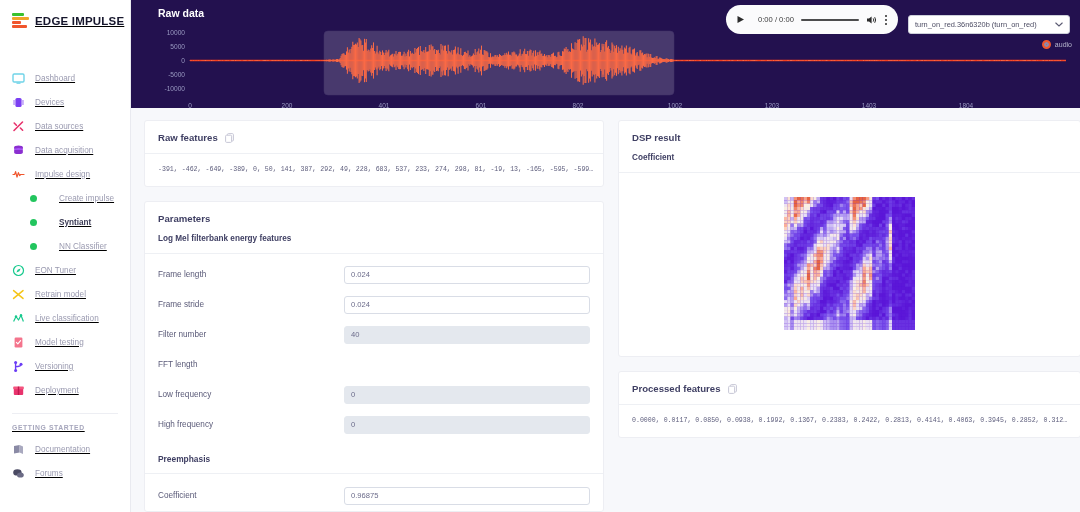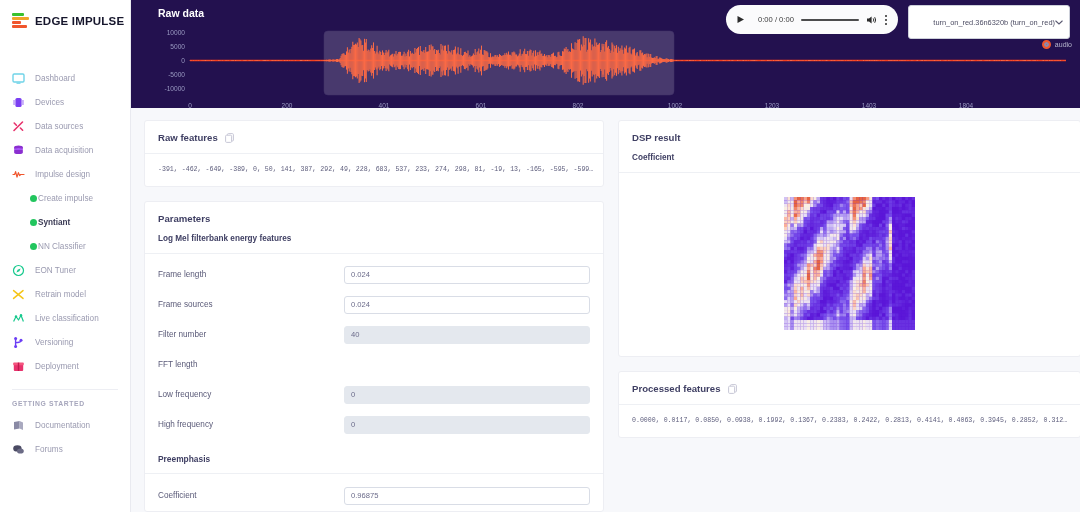--- a/index.html
+++ b/index.html
@@ -12,20 +12,21 @@
   .app { display: flex; width: 1080px; height: 512px; }
 
   
   .sidebar {
     width: 131px; height: 512px;
     background: #ffffff;
     border-right: 1px solid #e9eaf0;
     flex: 0 0 131px;
     position: relative;
     overflow: hidden;
+    text-decoration: underline;
   }
   .logo-row {
     display: flex; align-items: center; gap: 6px;
     padding: 13px 0 0 12px;
   }
   .logo-mark { width: 17px; height: 15px; position: relative; flex: 0 0 17px; }
   .logo-mark i { position: absolute; left: 0; height: 3px; border-radius: 1px; display:block; }
   .logo-mark i.b1 { top: 0px;  width: 12px; background: #3ac12e; }
   .logo-mark i.b2 { top: 4px;  width: 17px; background: #f0a32a; }
   .logo-mark i.b3 { top: 8px;  width: 9px;  background: #f0562d; }
@@ -41,21 +42,21 @@
     height: 24px; padding-left: 12px; gap: 10px;
     cursor: pointer;
   }
   .nav-item .ico {
     width: 13px; height: 13px; flex: 0 0 13px;
     display: flex; align-items: center; justify-content: center;
   }
   .nav-item .lbl {
     font-size: 8.2px; color: #9a9ab0; white-space: nowrap;
   }
-  .nav-item.sub { padding-left: 30px; gap: 1px; }
+  .nav-item.sub { padding-left: 30px; gap: 22px; }
   .nav-item.sub .dot {
     width: 7px; height: 7px; border-radius: 50%;
     background: #22c55e; flex: 0 0 7px;
   }
   .nav-item.sub.active .lbl { color: #3b3b55; font-weight: bold; }
   .nav-sep {
     margin: 11px 12px 0 12px; height: 1px; background: #edeef3;
   }
   .nav-group-title {
     font-size: 6.8px; font-weight: bold; letter-spacing: .6px;
@@ -78,25 +79,25 @@
   .player {
     position: absolute; right: 182px; top: 5px;
     width: 172px; height: 29px; border-radius: 15px;
     background: #fbfbfc;
     display: flex; align-items: center; gap: 7px;
     padding: 0 10px;
   }
   .player .time { font-size: 7.6px; color: #3a3a3a; white-space: nowrap; margin-left: 6px; }
   .player .bar { flex: 1; height: 2px; background: #4d4d4d; border-radius: 2px; }
   .dropdown {
-    position: absolute; right: 10px; top: 5px;
+    position: absolute; right: 10px; top: 15px;
     width: 162px; height: 19px; border-radius: 3px;
     background: #fff; border: 1px solid #cdd0da;
-    display: flex; align-items: center; padding: 16px 6px;
-    font-size: 7.4px; color: #4c4c63; text-align: right;
+    display: flex; align-items: center; padding: 8px 6px;
+    font-size: 7.4px; color: #4c4c63;
   }
   .dropdown .dd-val { flex: 1; overflow: hidden; white-space: nowrap; }
   .chart-wrap { position: absolute; left: 0; top: 28px; width: 100%; height: 90px; }
   .legend {
     position: absolute; right: 8px; top: 40px;
     display: flex; align-items: center; gap: 4px;
   }
   .legend .swatch {
     width: 9px; height: 9px; border-radius: 50%;
     background: #f0562d; border: 2px solid #f0562d;
@@ -265,20 +266,29 @@
         <span class="ico">
           <svg width="13" height="13" viewBox="0 0 13 13">
               <path d="M1.6 9.5 L4 4.5 L6.5 8 L9 3.2 L11.4 9.5" fill="none" stroke="#16c98d" stroke-width="1.2" stroke-linejoin="round"></path>
               <circle cx="4" cy="4.5" r="1.2" fill="#16c98d"></circle>
               <circle cx="9" cy="3.2" r="1.2" fill="#16c98d"></circle>
             </svg>
         </span>
         <span class="lbl">Live classification</span>
       </div>
 
+      <div class="nav-item">
+        <span class="ico">
+          <svg width="13" height="13" viewBox="0 0 13 13">
+              <rect x="2.6" y="1.6" width="7.8" height="9.8" rx="1.2" fill="#f4748c"></rect>
+              <path d="M4.4 6.4 L5.8 7.8 L8.6 4.6" fill="none" stroke="#fff" stroke-width="1.2" stroke-linecap="round" stroke-linejoin="round"></path>
+            </svg>
+        </span>
+        <span class="lbl">Model testing</span>
+      </div>
 
       <div class="nav-item">
         <span class="ico">
           <svg width="13" height="13" viewBox="0 0 13 13">
               <path d="M3.6 2.4 L3.6 10.6" stroke="#6b3df5" stroke-width="1.4" stroke-linecap="round"></path>
               <circle cx="3.6" cy="2.6" r="1.5" fill="#6b3df5"></circle>
               <circle cx="3.6" cy="10.4" r="1.5" fill="#6b3df5"></circle>
               <circle cx="9" cy="4.2" r="1.5" fill="#6b3df5"></circle>
               <path d="M3.8 6.6 Q8.4 6.6 8.8 5" fill="none" stroke="#6b3df5" stroke-width="1.2"></path>
             </svg>
@@ -1249,21 +1259,21 @@
           </div>
           <div class="card-sub">Log Mel filterbank energy features</div>
           <div class="divider"></div>
 
           <div style="padding-top:6px">
             <div class="field-row">
               <span class="field-label">Frame length</span>
               <span class="field-input">0.024</span>
             </div>
             <div class="field-row">
-              <span class="field-label">Frame sources</span>
+              <span class="field-label">Frame stride</span>
               <span class="field-input">0.024</span>
             </div>
             <div class="field-row">
               <span class="field-label">Filter number</span>
               <span class="field-input disabled">40</span>
             </div>
             <div class="field-row">
               <span class="field-label">FFT length</span>
             </div>
             <div class="field-row">

